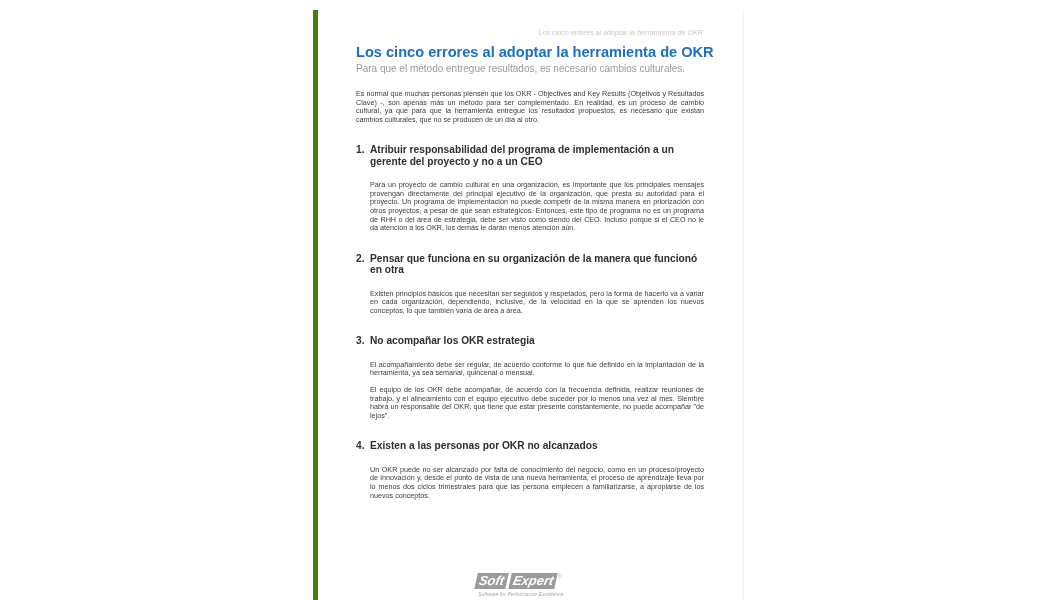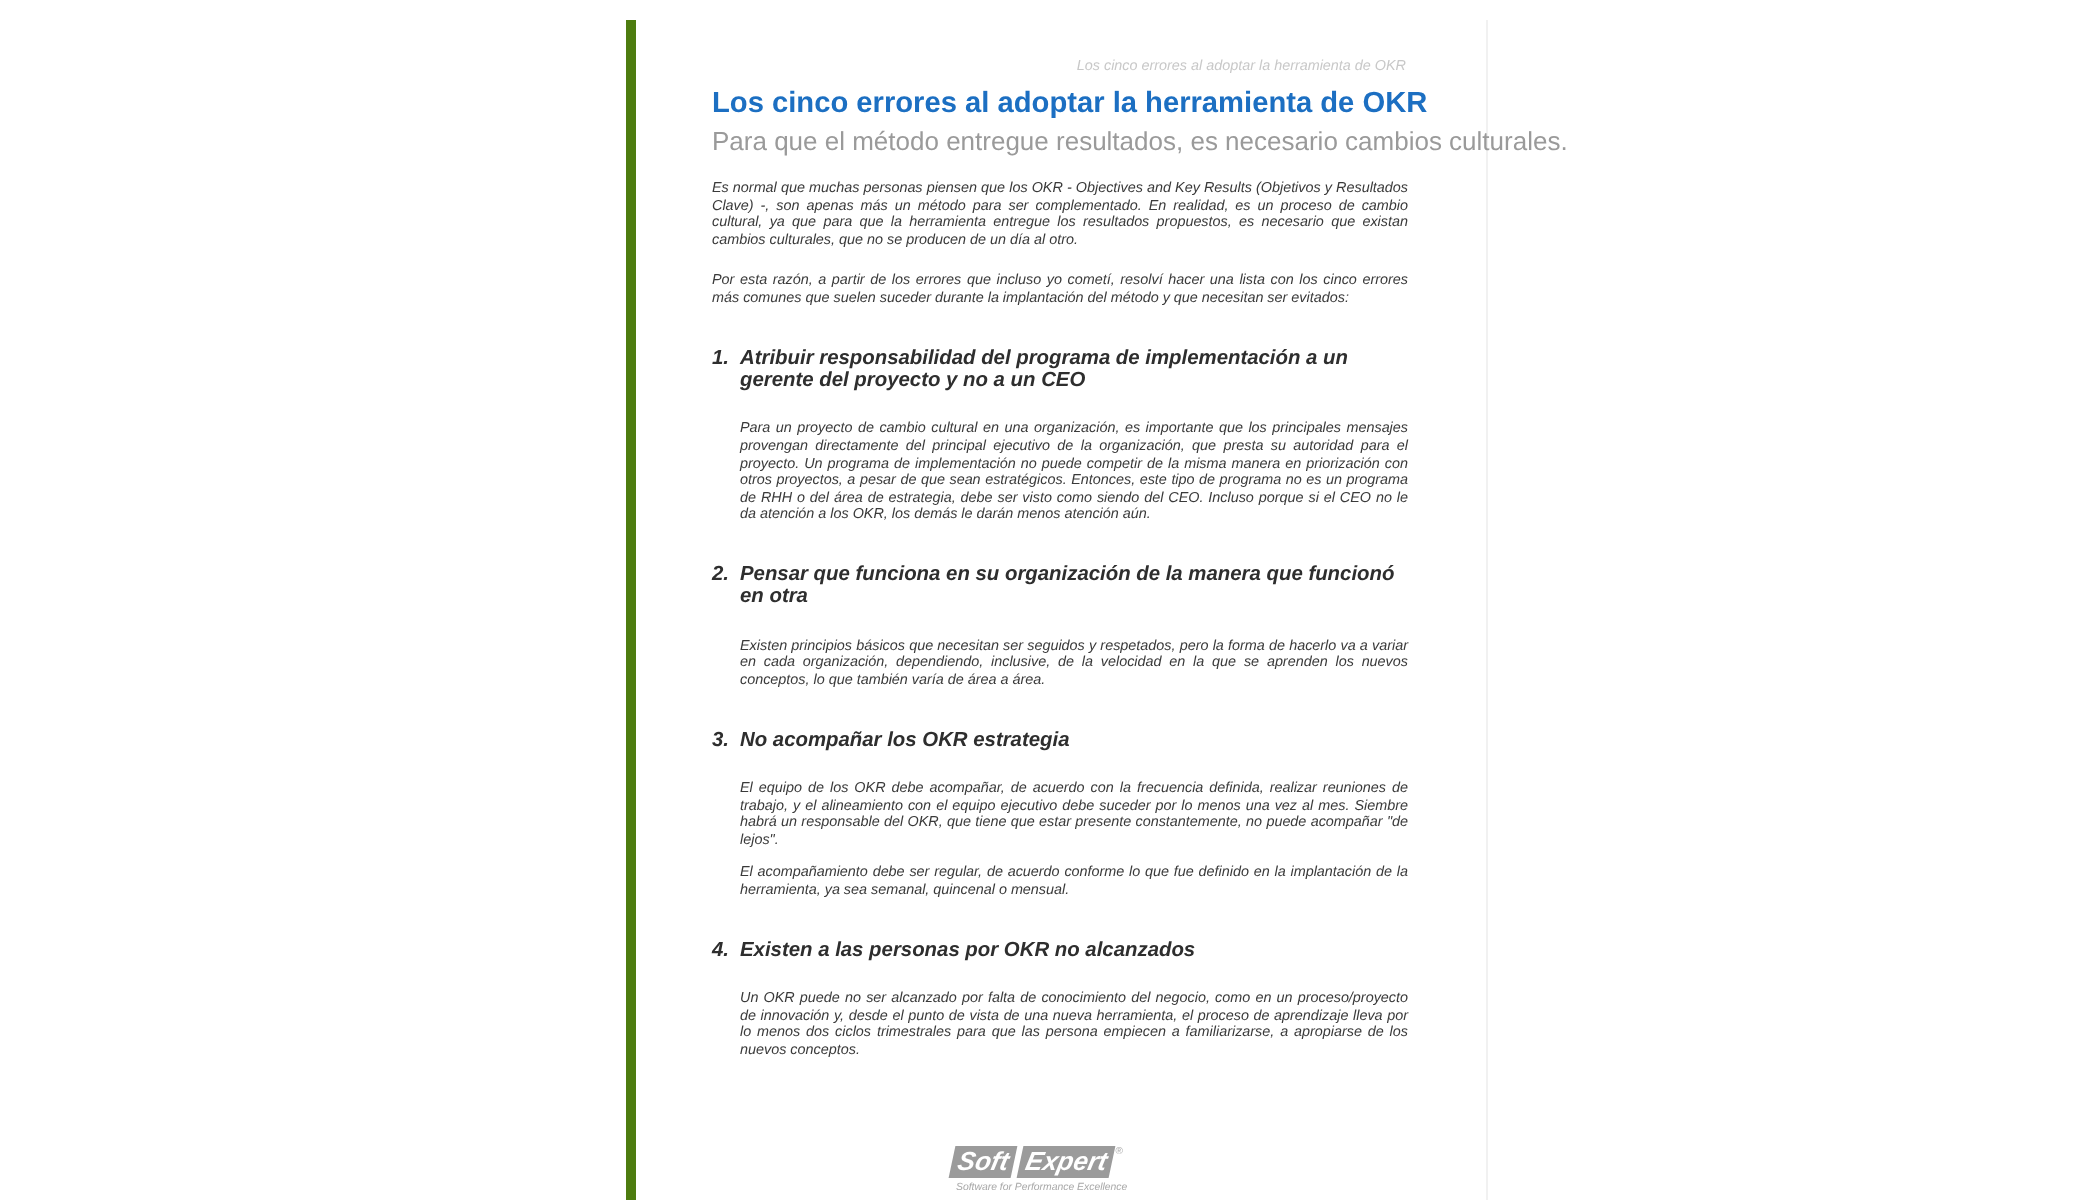--- a/index.html
+++ b/index.html
@@ -29,33 +29,32 @@
     left: 38px; top: 34px;
     font-size: 14.6px;
     font-weight: bold;
     color: #1c6fc2;
     margin: 0;
     white-space: nowrap;
   }
   .subtitle {
     position: absolute;
     left: 38px; top: 53px;
-    font-size: 13px;
+    font-size: 10px;
     color: #9a9a9a;
     white-space: nowrap;
     text-align: center;
   }
   .body {
     position: absolute;
     left: 38px; top: 80px;
     width: 348px;
     font-size: 7.2px;
     line-height: 8.6px;
     color: #3a3a3a;
-    font-style: italic;
   }
   .body p { margin: 0; text-align: justify; }
   .p-gap-small { margin-top: 5px !important; }
   .p-gap-large { margin-top: 12px !important; }
   .section { margin-top: 20px; }
   .section-heading {
     display: flex;
     font-size: 10.2px;
     line-height: 11.4px;
     font-weight: bold;
@@ -101,21 +100,20 @@
 <body>
 
 <div class="page">
   <div class="running-header">Los cinco errores al adoptar la herramienta de OKR</div>
 
   <h1 class="title">Los cinco errores al adoptar la herramienta de OKR</h1>
   <div class="subtitle">Para que el método entregue resultados, es necesario cambios culturales.</div>
 
   <div class="body">
     <p>Es normal que muchas personas piensen que los OKR - Objectives and Key Results (Objetivos y Resultados Clave) -, son apenas más un método para ser complementado. En realidad, es un proceso de cambio cultural, ya que para que la herramienta entregue los resultados propuestos, es necesario que existan cambios culturales, que no se producen de un día al otro.</p>
-    <p class="p-gap-large">Por esta razón, a partir de los errores que incluso yo cometí, resolví hacer una lista con los cinco errores más comunes que suelen suceder durante la implantación del método y que necesitan ser evitados:</p>
 
     <div class="section">
       <h2 class="section-heading">
         <span class="section-num">1.</span>
         <span class="section-text">Atribuir responsabilidad del programa de implementación a un gerente del proyecto y no a un CEO</span>
       </h2>
       <div class="section-body">
         <p>Para un proyecto de cambio cultural en una organización, es importante que los principales mensajes provengan directamente del principal ejecutivo de la organización, que presta su autoridad para el proyecto. Un programa de implementación no puede competir de la misma manera en priorización con otros proyectos, a pesar de que sean estratégicos. Entonces, este tipo de programa no es un programa de RHH o del área de estrategia, debe ser visto como siendo del CEO. Incluso porque si el CEO no le da atención a los OKR, los demás le darán menos atención aún.</p>
       </div>
     </div>
@@ -129,22 +127,22 @@
         <p>Existen principios básicos que necesitan ser seguidos y respetados, pero la forma de hacerlo va a variar en cada organización, dependiendo, inclusive, de la velocidad en la que se aprenden los nuevos conceptos, lo que también varía de área a área.</p>
       </div>
     </div>
 
     <div class="section">
       <h2 class="section-heading">
         <span class="section-num">3.</span>
         <span class="section-text">No acompañar los OKR estrategia</span>
       </h2>
       <div class="section-body">
+        <p>El acompañamiento debe ser regular, de acuerdo conforme lo que fue definido en la implantación de la herramienta, ya sea semanal, quincenal o mensual.</p>
         <p>El equipo de los OKR debe acompañar, de acuerdo con la frecuencia definida, realizar reuniones de trabajo, y el alineamiento con el equipo ejecutivo debe suceder por lo menos una vez al mes. Siembre habrá un responsable del OKR, que tiene que estar presente constantemente, no puede acompañar "de lejos".</p>
-        <p>El acompañamiento debe ser regular, de acuerdo conforme lo que fue definido en la implantación de la herramienta, ya sea semanal, quincenal o mensual.</p>
       </div>
     </div>
 
     <div class="section">
       <h2 class="section-heading">
         <span class="section-num">4.</span>
         <span class="section-text">Existen a las personas por OKR no alcanzados</span>
       </h2>
       <div class="section-body">
         <p>Un OKR puede no ser alcanzado por falta de conocimiento del negocio, como en un proceso/proyecto de innovación y, desde el punto de vista de una nueva herramienta, el proceso de aprendizaje lleva por lo menos dos ciclos trimestrales para que las persona empiecen a familiarizarse, a apropiarse de los nuevos conceptos.</p>

